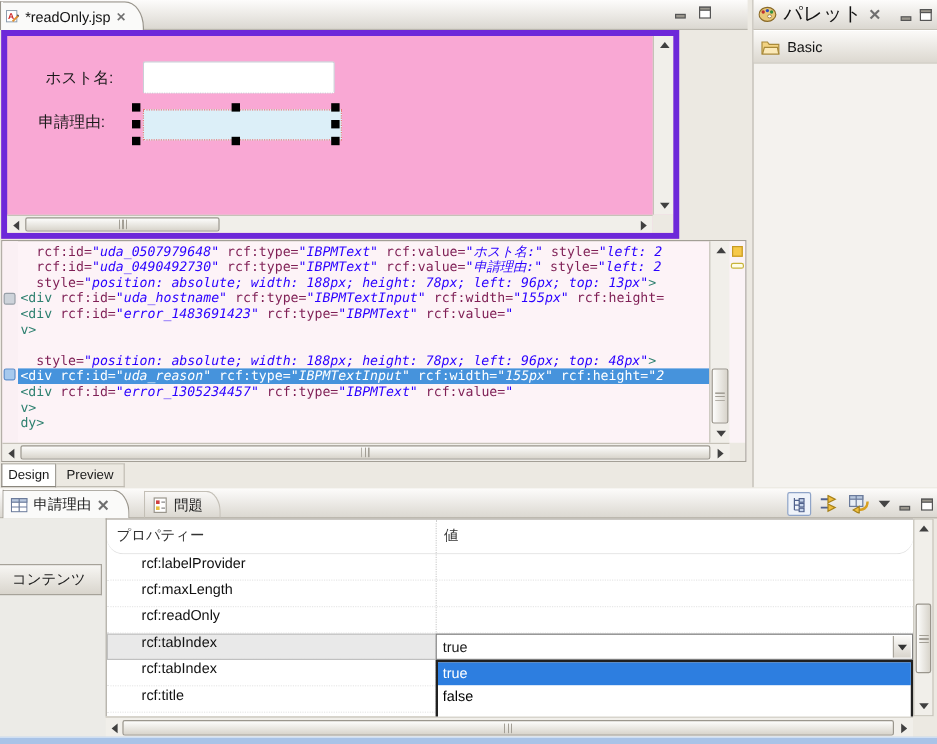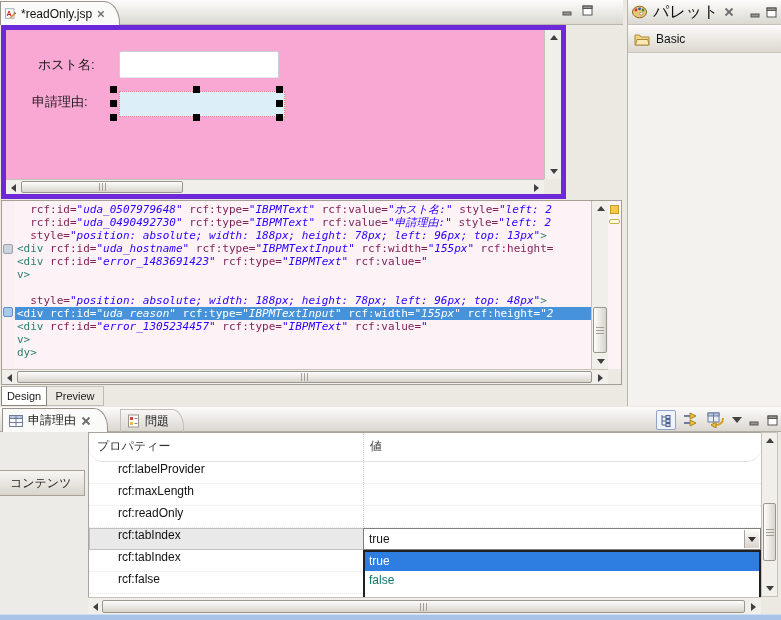--- a/index.html
+++ b/index.html
@@ -121,21 +121,21 @@
   .prop-name{padding-left:29px;color:#111;}
   .prop-value{position:absolute;left:280px;color:#111;}
 
   .readonly-combo{position:absolute;left:274px;right:0;top:95px;height:22px;background:#FFFFFF;
     border:1px solid #7F7F7F;display:flex;align-items:center;padding-left:5px;z-index:20;}
   .combo-arrow-btn{position:absolute;right:1px;top:1px;bottom:1px;width:15px;
     background:linear-gradient(#FBFAF8,#D8D4CC);border-left:1px solid #A9A59C;
     display:flex;align-items:center;justify-content:center;}
   .dropdown{position:absolute;left:274px;right:0;top:117px;height:57px;background:#FFFFFF;
     border:2px solid #202020;z-index:50;}
-  .dd-item{height:19px;line-height:19px;padding-left:4px;color:#0f766e;}
+  .dd-item{height:19px;line-height:19px;padding-left:4px;color:#000000;}
   .dd-item.hl{background:#2D7EE0;color:#FFFFFF;}
 
   .props-vscroll{right:3px;width:17px;top:25px;bottom:17px;border:1px solid #C6C2B8;}
   .props-hscroll{left:88px;right:20px;bottom:0;height:17px;}
 
   .bottom-strip{position:absolute;left:0;top:614px;width:781px;height:6px;
     background:#A9C3E7;border-top:1px solid #CFDFF3;}
 </style>
 </head>
 <body>
@@ -390,21 +390,21 @@
           </div>
           <div class="prop-row selected">
             <span class="prop-name">rcf:tabIndex</span>
             <span class="prop-value"></span>
           </div>
           <div class="prop-row">
             <span class="prop-name">rcf:tabIndex</span>
             <span class="prop-value"></span>
           </div>
           <div class="prop-row">
-            <span class="prop-name">rcf:false</span>
+            <span class="prop-name">rcf:title</span>
             <span class="prop-value"></span>
           </div>
         </div>
       <div class="col-divider"></div>
       <div class="readonly-combo">
         <span>true</span>
         <div class="combo-arrow-btn">
           <svg width="8" height="5" viewBox="0 0 8 5">
             <polygon points="0,0 8,0 4,5" fill="#333"></polygon>
           </svg>

